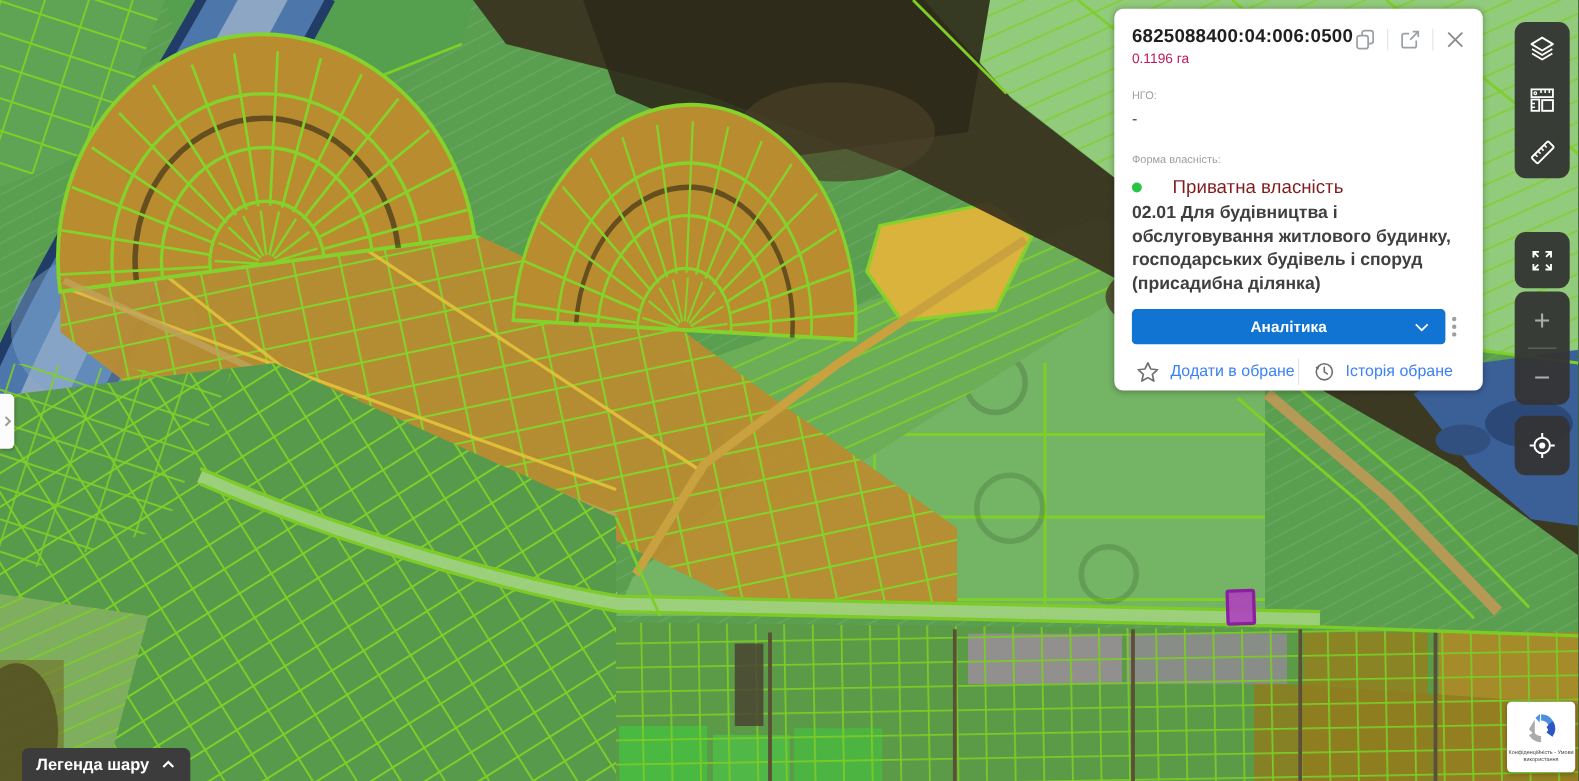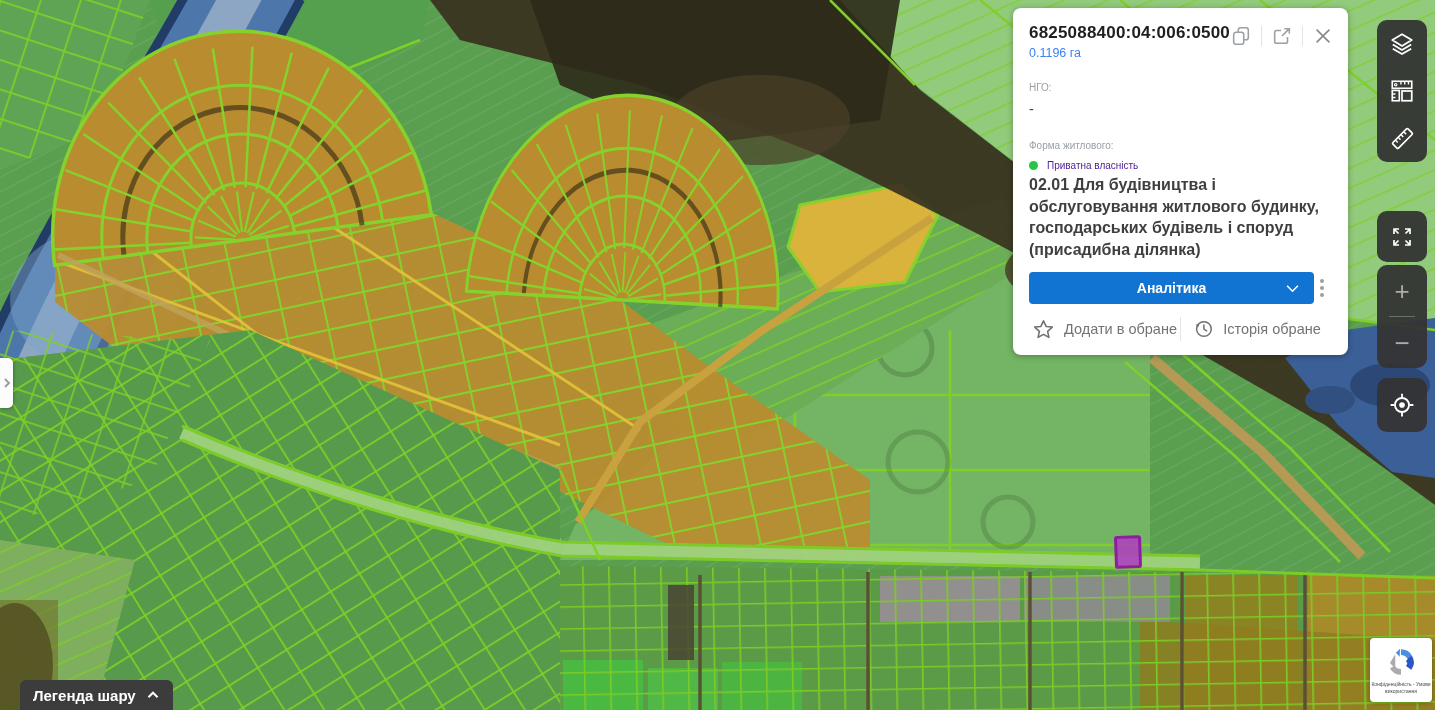--- a/index.html
+++ b/index.html
@@ -12,42 +12,42 @@
   .stage svg.map{position:absolute;left:0;top:0;display:block;}
 
   
   .panel{
     position:absolute;left:1013px;top:8px;width:335px;height:347px;
     background:#fff;border-radius:8px;box-shadow:0 1px 6px rgba(0,0,0,.3);
     padding:14px 16px;color:#3f3f3f;
   }
   .panel-header{display:flex;justify-content:space-between;align-items:flex-start;}
   .parcel-id{font-size:17px;font-weight:700;color:#1f1f1f;letter-spacing:.2px;line-height:22px;}
-  .parcel-area{font-size:12.5px;color:#3b82f6;margin-top:2px;}
+  .parcel-area{font-size:12.5px;color:#be185d;margin-top:2px;}
   .hicons{display:flex;align-items:center;gap:9px;margin-top:3px;}
   .hicons .sep{width:1px;height:20px;background:#e4e4e4;}
   .hicon{width:22px;height:22px;cursor:pointer;display:block;}
   .sec-label{font-size:10px;color:#9aa0a6;margin-top:19px;line-height:17px;}
   .sec-value{font-size:14.5px;color:#3f3f3f;margin-top:4px;line-height:18px;}
   .own-row{display:flex;align-items:center;gap:9px;margin-top:6px;}
   .own-dot{width:9px;height:9px;border-radius:50%;background:#27c546;flex:0 0 auto;}
-  .own-text{font-size:10px;color:#4c1d95;}
+  .own-text{font-size:17px;color:#7f1d1d;margin-left:19px;}
   .purpose{font-size:16px;color:#3f3f3f;line-height:21.5px;margin-top:3px;font-weight:bold;}
   .btn-row{display:flex;align-items:center;margin-top:12px;}
   .analytics-btn{
     width:285px;height:32px;border:none;border-radius:4px;background:#1173d2;
     color:#ffffff;font-size:14px;font-weight:700;position:relative;cursor:pointer;
     font-family:inherit;display:flex;align-items:center;justify-content:center;
   }
   .analytics-btn svg{position:absolute;right:14px;top:12px;}
   .kebab{margin-left:auto;margin-right:6px;display:flex;flex-direction:column;gap:3px;cursor:pointer;padding:2px;}
   .kebab i{width:4px;height:4px;border-radius:50%;background:#9e9e9e;display:block;}
   .actions-row{display:flex;align-items:center;margin-top:11px;height:28px;}
   .action{flex:1;display:flex;align-items:center;justify-content:center;gap:9px;cursor:pointer;}
-  .action-label{font-size:14.5px;color:#737373;}
+  .action-label{font-size:14.5px;color:#3b82f6;}
   .vsep{width:1px;height:24px;background:#e4e4e4;}
   .side-box{background:rgba(52,52,52,.95);border-radius:10px;}
   .tools{top:20px;height:142px;display:flex;flex-direction:column;align-items:center;justify-content:space-around;position:absolute;right:8px;width:50px;}
   .tool{width:50px;height:46px;display:flex;align-items:center;justify-content:center;cursor:pointer;}
   .fsbtn{position:absolute;right:8px;top:211px;width:50px;height:51px;display:flex;align-items:center;justify-content:center;cursor:pointer;}
   .zoombox{position:absolute;right:8px;top:265px;width:50px;height:103px;display:flex;flex-direction:column;align-items:center;}
   .zbtn{flex:1;width:100%;display:flex;align-items:center;justify-content:center;color:#ababab;font-size:26px;font-weight:400;cursor:pointer;line-height:1;}
   .zdiv{width:26px;height:1px;background:#6d6d6d;}
   .locbtn{position:absolute;right:8px;top:378px;width:50px;height:54px;display:flex;align-items:center;justify-content:center;cursor:pointer;}
 
@@ -238,21 +238,21 @@
         <div class="sep"></div>
         <svg class="hicon" viewBox="0 0 24 24">
           <path d="M5,5 L19,19 M19,5 L5,19" stroke="#8a8a8a" stroke-width="1.8"></path>
         </svg>
       </div>
     </div>
 
     <div class="sec-label">НГО:</div>
     <div class="sec-value">-</div>
 
-    <div class="sec-label">Форма житлового:</div>
+    <div class="sec-label">Форма власність:</div>
     <div class="own-row">
       <span class="own-dot"></span>
       <span class="own-text">Приватна власність</span>
     </div>
 
     <div class="purpose">02.01 Для будівництва і обслуговування житлового будинку, господарських будівель і споруд (присадибна ділянка)</div>
 
     <div class="btn-row">
       <button class="analytics-btn">
         <span>Аналітика</span>

